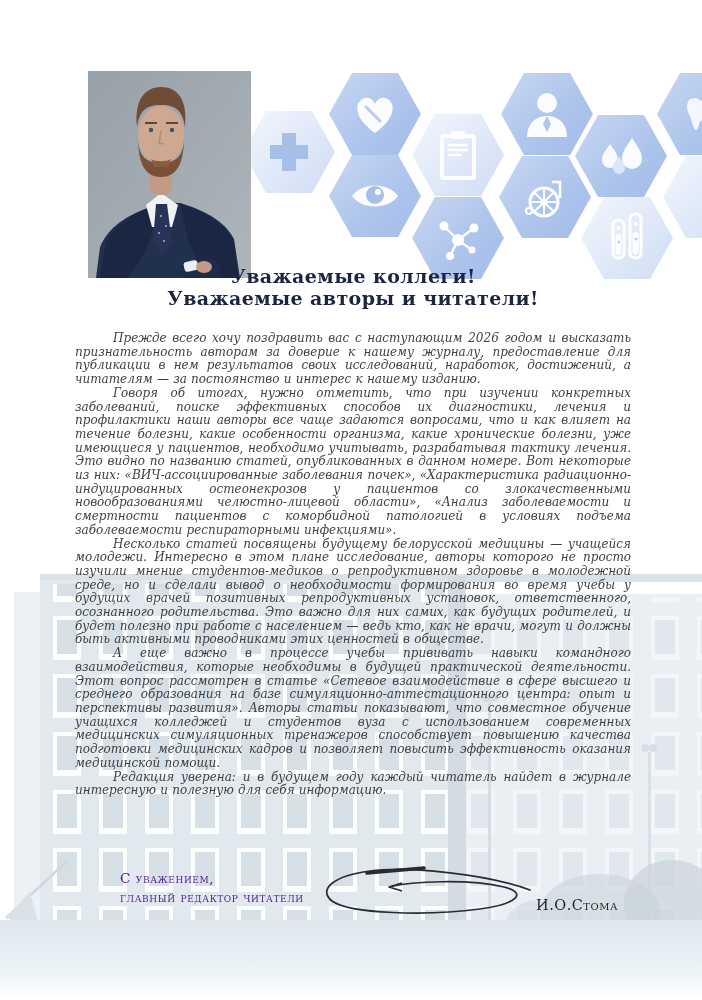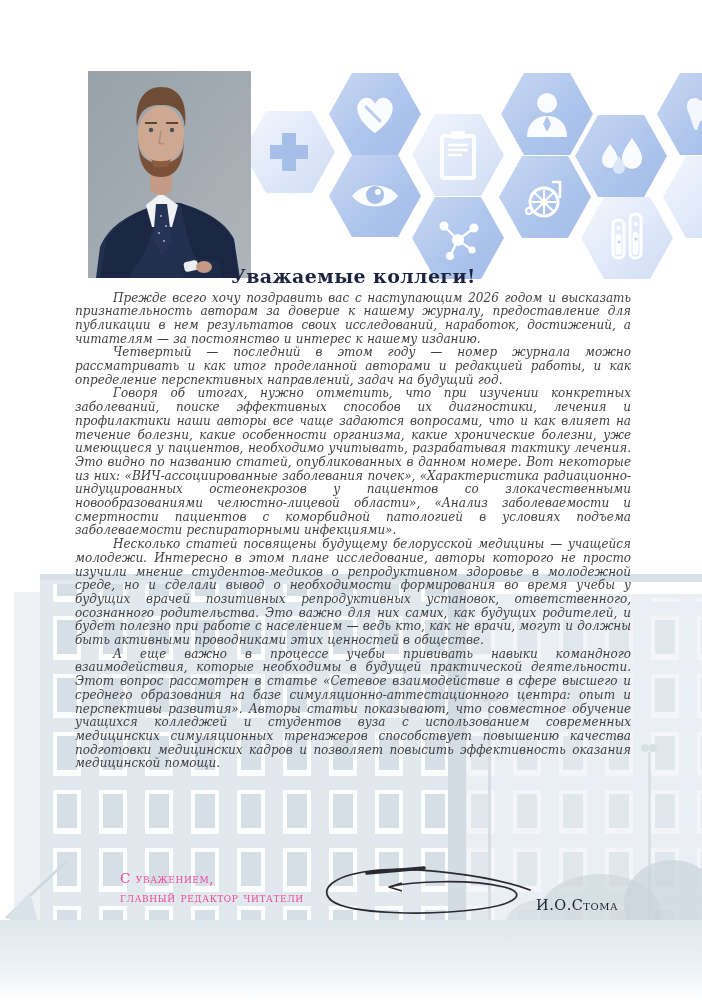--- a/index.html
+++ b/index.html
@@ -19,29 +19,29 @@
   .hex.med   { background:linear-gradient(135deg,#c9d8f3 0%,#aec5ec 55%,#a3bce9 100%); }
   .hex.light { background:linear-gradient(135deg,#f3f7fd 0%,#dde7f8 60%,#cfdcf4 100%); }
   
   .photo { position:absolute; left:88px; top:71px; width:163px; height:207px; z-index:2; }
   
   .content { position:absolute; left:75px; top:266px; width:556px; z-index:3; }
   .title-line {
     text-align:center; font-weight:bold; color:#1d2440;
     font-size:19px; line-height:21.5px; letter-spacing:.4px;
   }
-  .body { margin-top:4px; }
+  .body { margin-top:23px; }
   .body p {
     margin:0; font-style:italic; text-align:justify; text-indent:38px;
     font-size:12px; line-height:13.7px; color:#3f4043; word-spacing:.4px;
   }
   
   .sig-block {
     position:absolute; left:120px; top:869px; z-index:3;
-    font-variant:small-caps; color:#ec4899; font-size:13.5px;
+    font-variant:small-caps; color:#4c1d95; font-size:13.5px;
     line-height:19px; letter-spacing:.6px; font-weight:500;
   }
   .sig-name {
     position:absolute; left:536px; top:897px; z-index:3;
     font-variant:small-caps; color:#1b2133; font-size:14.5px; letter-spacing:.5px;
   }
   .sig-scribble { position:absolute; left:312px; top:860px; z-index:3; }
 </style>
 </head>
 <body>
@@ -209,26 +209,27 @@
 
     <path d="M73 60 L71 72 L76 73" stroke="#b68d77" stroke-width="1.6" fill="none"></path>
 
     <path d="M92 196 C104 188 118 186 130 190 L134 207 L96 207 Z" fill="#1e2b49"></path>
     <rect x="96" y="190" width="14" height="10" rx="3" fill="#eceff1" transform="rotate(-12 103 195)"></rect>
     <ellipse cx="116" cy="196" rx="8" ry="6" fill="#c49a85"></ellipse>
   </svg>
 
   <div class="content">
     <div class="title-line">Уважаемые коллеги!</div>
+    <div class="title-line">Уважаемые авторы и читатели!</div>
     <div class="body">
       <p>Прежде всего хочу поздравить вас с наступающим 2026 годом и высказать признательность авторам за доверие к нашему журналу, предоставление для публикации в нем результатов своих исследований, наработок, достижений, а читателям — за постоянство и интерес к нашему изданию.</p>
-      <p>Четвертый — последний в этом году — номер журнала можно рассматривать и как итог проделанной авторами и редакцией работы, и как определение перспективных направлений, задач на будущий год.</p>
       <p>Говоря об итогах, нужно отметить, что при изучении конкретных заболеваний, поиске эффективных способов их диагностики, лечения и профилактики наши авторы все чаще задаются вопросами, что и как влияет на течение болезни, какие особенности организма, какие хронические болезни, уже имеющиеся у пациентов, необходимо учитывать, разрабатывая тактику лечения. Это видно по названию статей, опубликованных в данном номере. Вот некоторые из них: «ВИЧ-ассоциированные заболевания почек», «Характеристика радиационно-индуцированных остеонекрозов у пациентов со злокачественными новообразованиями челюстно-лицевой области», «Анализ заболеваемости и смертности пациентов с коморбидной патологией в условиях подъема заболеваемости респираторными инфекциями».</p>
       <p>Несколько статей посвящены будущему белорусской медицины — учащейся молодежи. Интересно в этом плане исследование, авторы которого не просто изучили мнение студентов-медиков о репродуктивном здоровье в молодежной среде, но и сделали вывод о необходимости формирования во время учебы у будущих врачей позитивных репродуктивных установок, ответственного, осознанного родительства. Это важно для них самих, как будущих родителей, и будет полезно при работе с населением — ведь кто, как не врачи, могут и должны быть активными проводниками этих ценностей в обществе.</p>
       <p>А еще важно в процессе учебы прививать навыки командного взаимодействия, которые необходимы в будущей практической деятельности. Этот вопрос рассмотрен в статье «Сетевое взаимодействие в сфере высшего и среднего образования на базе симуляционно-аттестационного центра: опыт и перспективы развития». Авторы статьи показывают, что совместное обучение учащихся колледжей и студентов вуза с использованием современных медицинских симуляционных тренажеров способствует повышению качества подготовки медицинских кадров и позволяет повысить эффективность оказания медицинской помощи.</p>
+      <p>Редакция уверена: и в будущем году каждый читатель найдет в журнале интересную и полезную для себя информацию.</p>
     </div>
   </div>
 
   <div class="sig-block">
     <div>С уважением,</div>
     <div>главный редактор читатели</div>
   </div>
 
   <svg class="sig-scribble" width="228" height="72" viewBox="0 0 228 72">
     <path d="M218 30 C175 14 95 6 58 11 C20 16 6 30 20 41 C38 54 115 56 168 49 C205 44 216 33 192 27 C158 19 100 21 78 27" fill="none" stroke="#2a2a33" stroke-width="1.7" stroke-linecap="round"></path>

